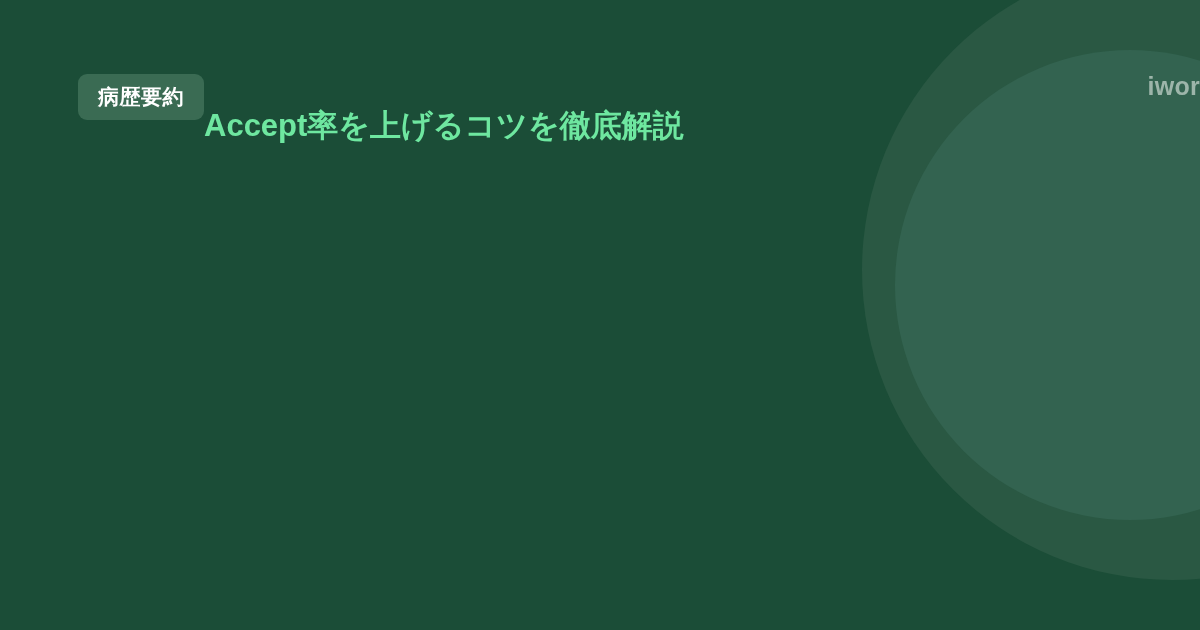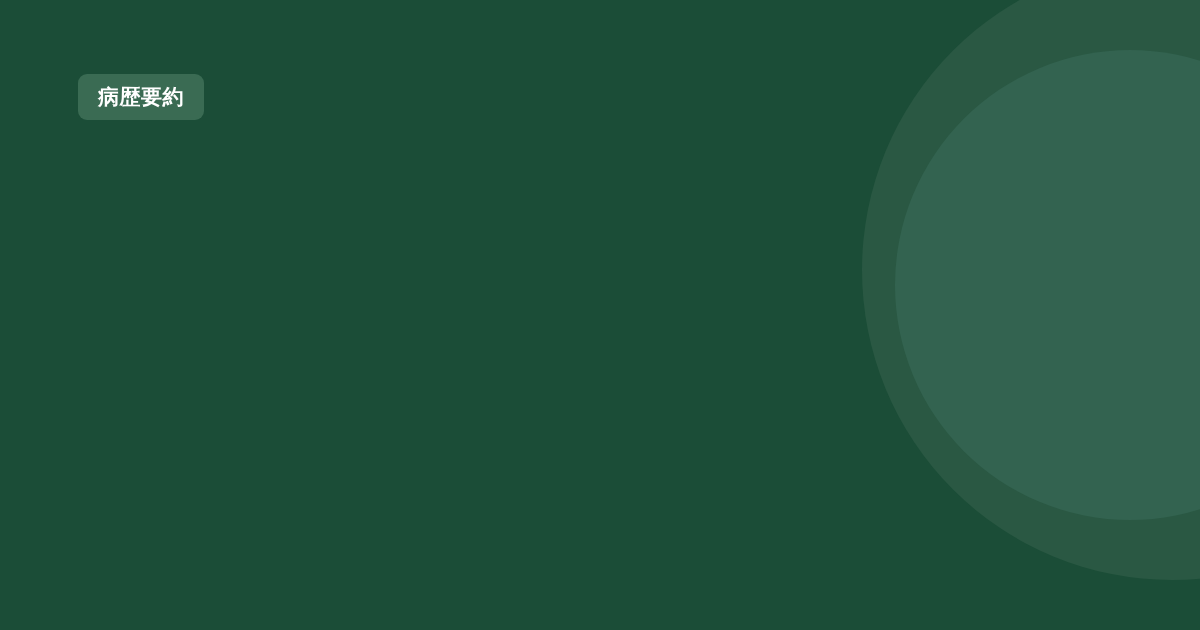--- a/index.html
+++ b/index.html
@@ -113,18 +113,20 @@
   <div class="deco-layer">
     <div class="circle-outer"></div>
     <div class="circle-inner"></div>
   </div>
 
   <div class="content">
 
     <div class="badge">病歴要約</div>
 
 
+    <p class="subtitle">Accept率を上げるコツを徹底解説</p>
 
     <div class="spacer"></div>
 
+    <div class="footer">iwor</div>
 
   </div>
 </div>
 
 </body></html>

